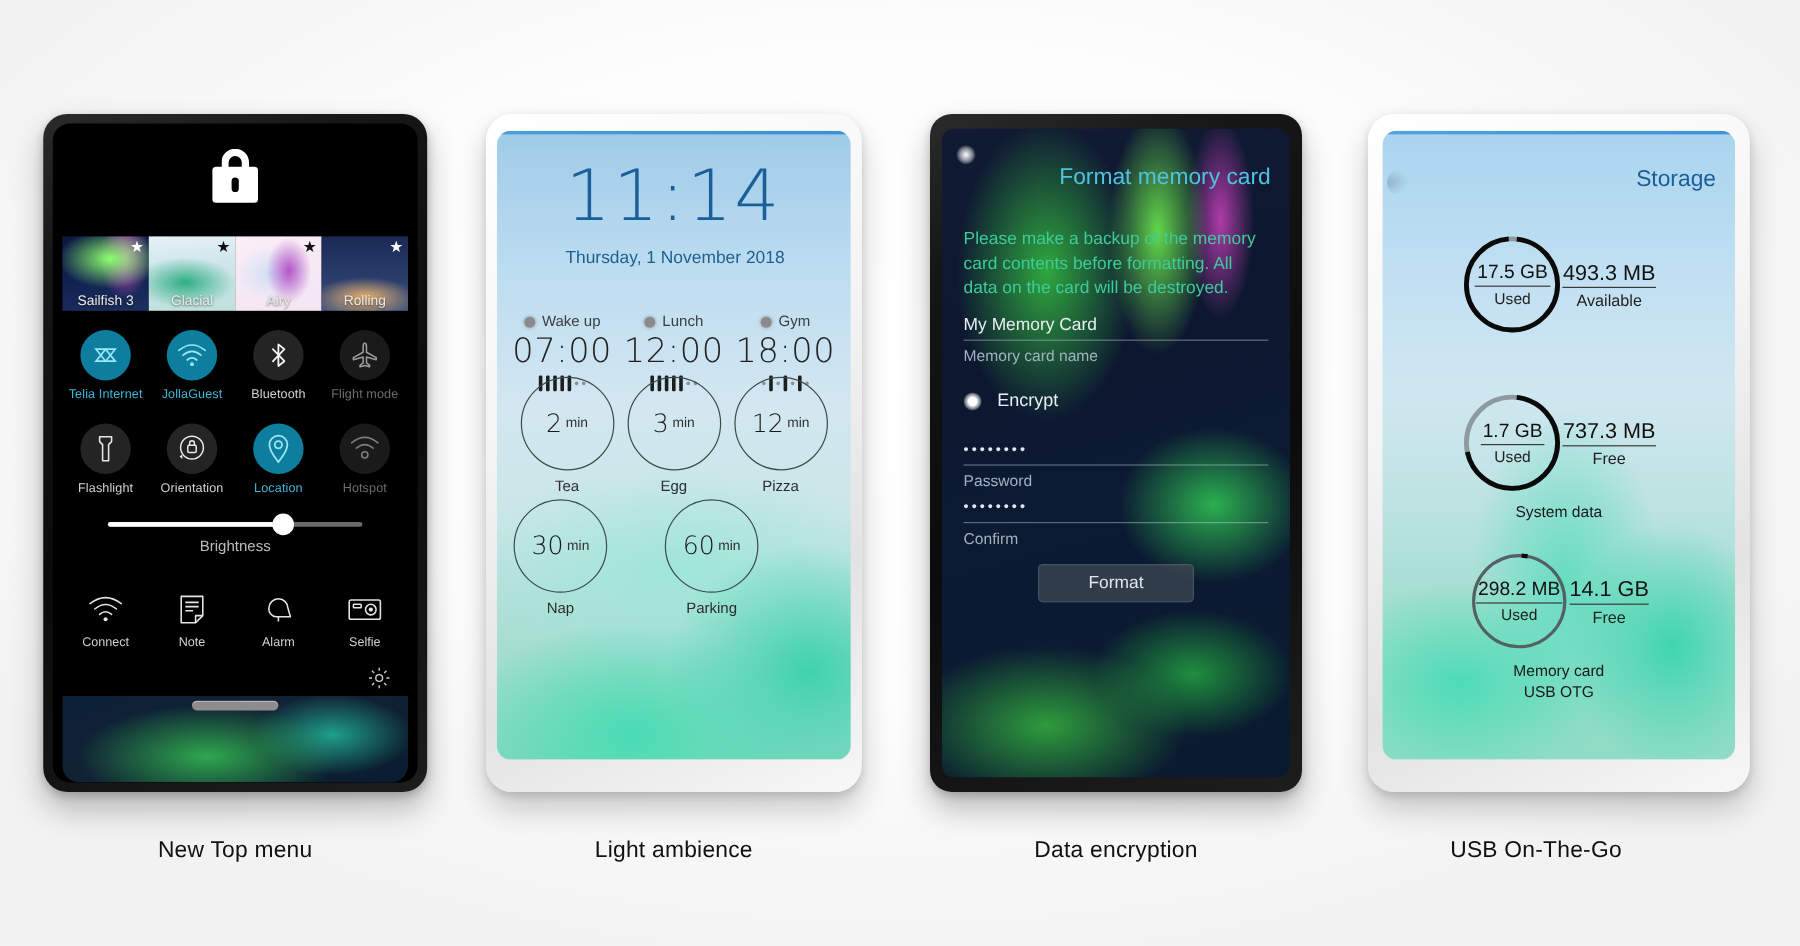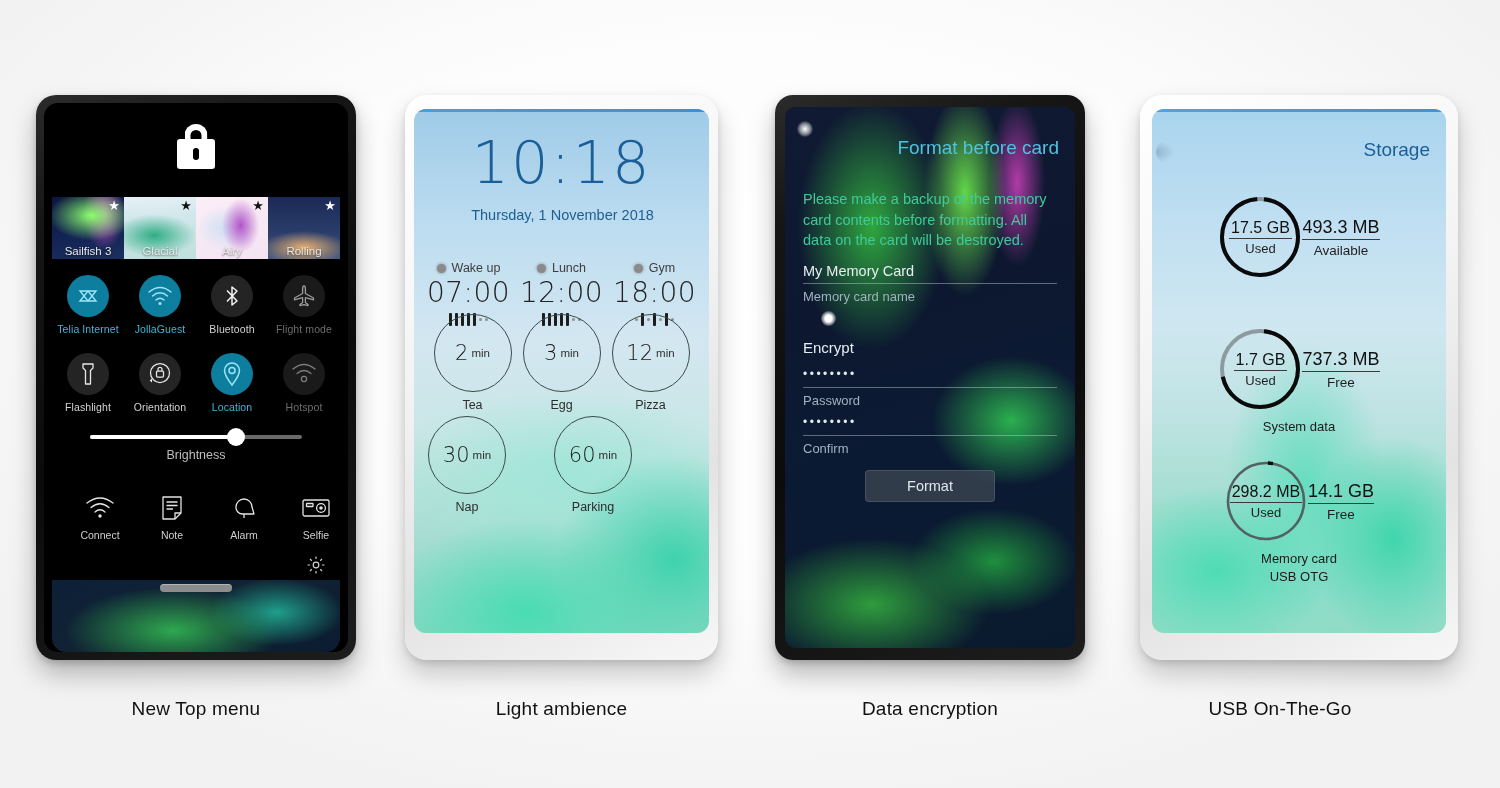--- a/index.html
+++ b/index.html
@@ -93,21 +93,21 @@
   .tgl.off .tlabel { color:#d2d2d2; }
   .tgl.dim .tlabel { color:#6d6d6d; }
 
   .brightness-wrap { position:absolute; left:8px; top:332px; width:288px; text-align:center; }
   .slider-track { position:relative; height:4px; background:#6a6a6a; border-radius:2px; margin:0 38px; }
   .slider-fill { position:absolute; left:0; top:0; height:4px; background:#fff; border-radius:2px; width:69%; }
   .slider-knob { position:absolute; left:69%; top:-7px; width:18px; height:18px; margin-left:-9px;
                  border-radius:50%; background:#fff; }
   .brightness-label { margin-top:9px; font-size:12.5px; color:#bdbdbd; }
 
-  .shortcut-row { position:absolute; left:20px; top:388px; width:288px; display:flex; }
+  .shortcut-row { position:absolute; left:8px; top:388px; width:288px; display:flex; }
   .sc { flex:1 1 0; text-align:center; }
   .sc .sc-ico { height:34px; display:flex; align-items:center; justify-content:center; }
   .sc .sc-label { font-size:10.5px; color:#cfcfcf; margin-top:4px; }
 
   .settings-gear { position:absolute; right:22px; top:452px; }
 
   .bottom-amb {
     position:absolute; left:8px; bottom:0; width:288px; height:72px;
     border-radius:0 0 14px 14px;
     background:
@@ -186,21 +186,21 @@
   .dlg-body { position:absolute; left:18px; right:18px; top:82px;
               font-size:14.5px; line-height:1.42; color:#3ecb9b; }
   .field { position:absolute; left:18px; right:18px; }
   .field .fval { font-size:14.5px; color:#e8eef2; padding-bottom:4px; }
   .field .fline { height:1px; background:rgba(190,210,220,.45); }
   .field .flabel { font-size:13px; color:#9fb2bd; margin-top:5px; }
   .field .fdots { font-size:12px; color:#dfe8ee; letter-spacing:2.5px; padding-bottom:6px; }
   #f-name { top:156px; }
   #f-pass { top:260px; }
   #f-conf { top:308px; }
-  .encrypt-row { position:absolute; left:18px; top:204px; display:flex; align-items:center; gap:13px;flex-direction:column; }
+  .encrypt-row { position:absolute; left:18px; top:218px; display:flex; align-items:flex-end; gap:13px; }
   .encrypt-toggle {
     width:15px; height:15px; border-radius:50%;
     background:radial-gradient(circle,#ffffff 0%,#ffffff 32%, rgba(255,255,255,.45) 58%, rgba(255,255,255,0) 80%);
   }
   .encrypt-label { font-size:15px; color:#e6edf2; }
   .format-btn {
     position:absolute; left:50%; transform:translateX(-50%); top:363px;
     width:130px; height:32px; border-radius:4px;
     background:rgba(64,74,84,.72);
     border:1px solid rgba(150,165,175,.22);
@@ -431,21 +431,21 @@
       <div class="bottom-amb">
         <div class="pull-handle"></div>
       </div>
     </div>
   </div>
 
   <div class="phone frame-light" id="phone2">
     <div class="screen">
       <div class="topline"></div>
 
-      <div class="clock">10:18</div>
+      <div class="clock">11:14</div>
       <div class="clock-date">Thursday, 1 November 2018</div>
 
       <div class="alarms">
         <div class="alarm">
           <div class="alarm-head">
             <span class="alarm-dot"></span>
             <span>Wake up</span>
           </div>
           <div class="alarm-time">07:00</div>
           <div class="days">
@@ -533,21 +533,21 @@
           </div>
           <div class="timer-cell"></div>
         </div>
       </div>
     </div>
   </div>
 
   <div class="phone frame-dark" id="phone3">
     <div class="screen">
       <div class="glow-dot"></div>
-      <div class="dlg-title">Format before card</div>
+      <div class="dlg-title">Format memory card</div>
       <div class="dlg-body">Please make a backup of the memory card contents before formatting. All data on the card will be destroyed.</div>
 
       <div class="field" id="f-name">
         <div class="fval">My Memory Card</div>
         <div class="fline"></div>
         <div class="flabel">Memory card name</div>
       </div>
 
       <div class="encrypt-row">
         <span class="encrypt-toggle"></span>

